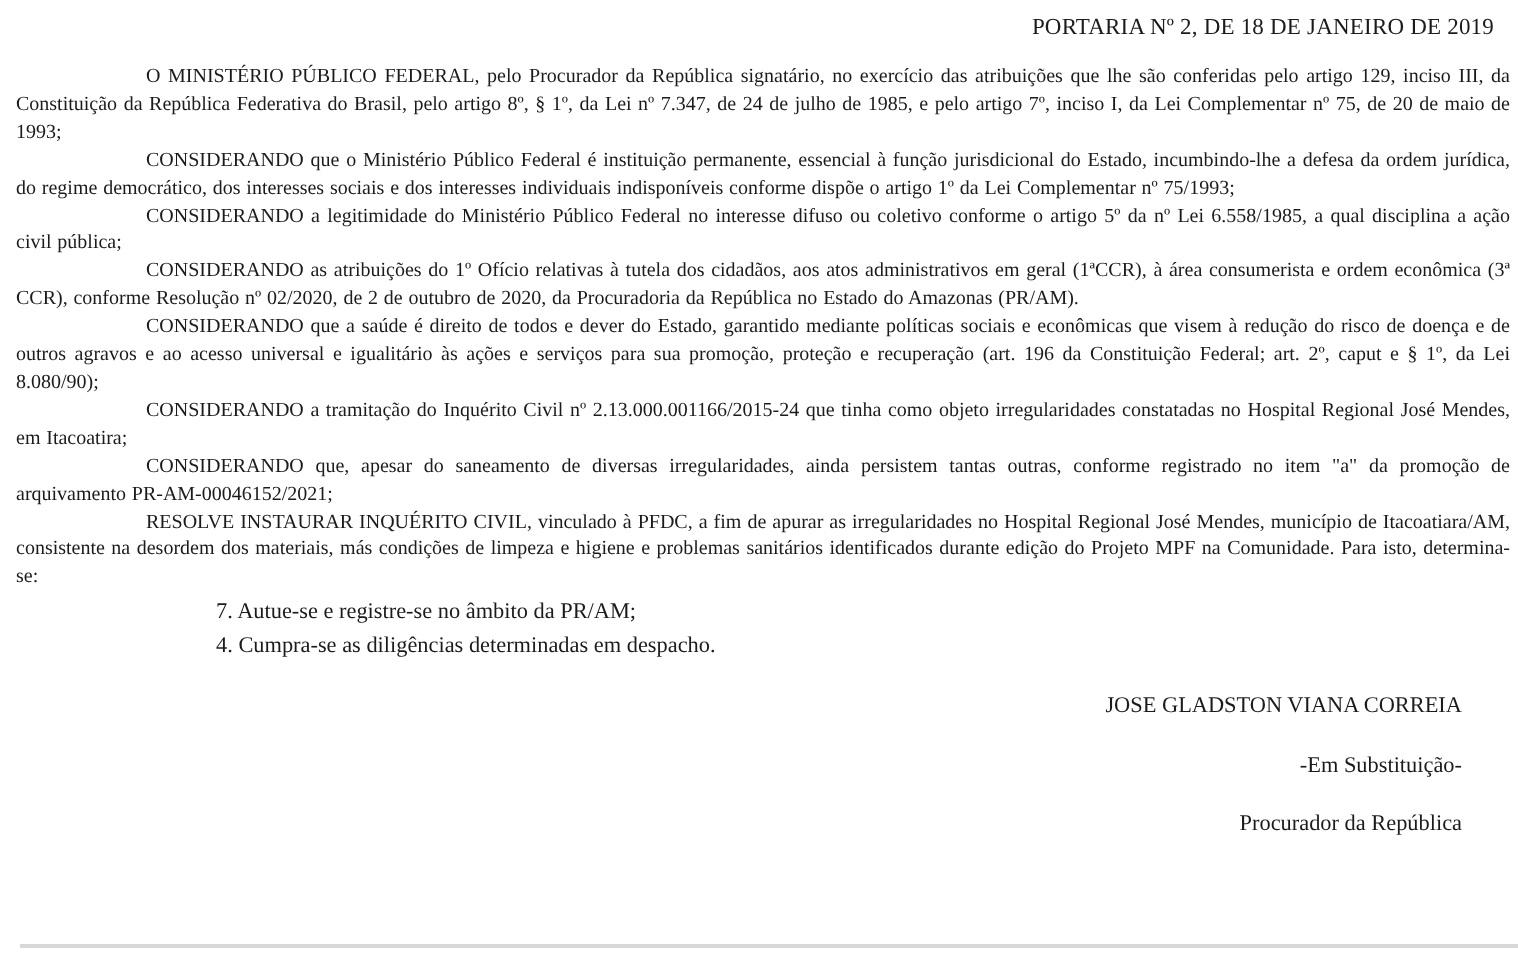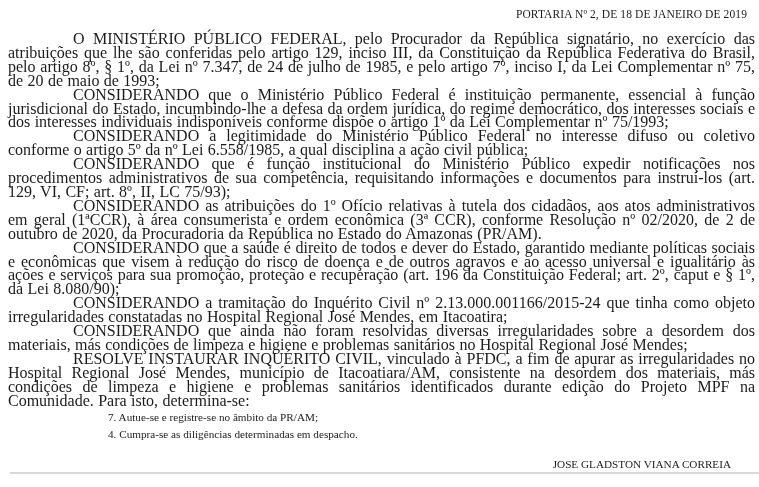--- a/index.html
+++ b/index.html
@@ -22,21 +22,21 @@
     font-size: 11.5px;
     font-weight: normal;
     line-height: 14px;
     text-align: right;
     padding-right: 8px;
     margin: 0 0 11px 0;
     letter-spacing: 0.1px;
   }
   .body-par {
     margin: 0;
-    font-size: 16px;
+    font-size: 10px;
     line-height: 13.9px;
     text-align: justify;
     text-indent: 65px;
     word-spacing: 0.4px;
   }
   .determinations {
     margin: 0;
     padding: 0;
     list-style: none;
   }
@@ -68,33 +68,32 @@
 </head>
 <body>
 
 <div class="page">
 
   <h1 class="doc-title">PORTARIA Nº 2, DE 18 DE JANEIRO DE 2019</h1>
 
   <p class="body-par">O MINISTÉRIO PÚBLICO FEDERAL, pelo Procurador da República signatário, no exercício das atribuições que lhe são conferidas pelo artigo 129, inciso III, da Constituição da República Federativa do Brasil, pelo artigo 8º, § 1º, da Lei nº 7.347, de 24 de julho de 1985, e pelo artigo 7º, inciso I, da Lei Complementar nº 75, de 20 de maio de 1993;</p>
   <p class="body-par">CONSIDERANDO que o Ministério Público Federal é instituição permanente, essencial à função jurisdicional do Estado, incumbindo-lhe a defesa da ordem jurídica, do regime democrático, dos interesses sociais e dos interesses individuais indisponíveis conforme dispõe o artigo 1º da Lei Complementar nº 75/1993;</p>
   <p class="body-par">CONSIDERANDO a legitimidade do Ministério Público Federal no interesse difuso ou coletivo conforme o artigo 5º da nº Lei 6.558/1985, a qual disciplina a ação civil pública;</p>
-  <p class="body-par">CONSIDERANDO que é função institucional do Ministério Público expedir notificações nos procedimentos administrativos de sua competência, requisitando informações e documentos para instruí-los (art. 129, VI, CF; art. 8º, II, LC 75/93);</p>
   <p class="body-par">CONSIDERANDO as atribuições do 1º Ofício relativas à tutela dos cidadãos, aos atos administrativos em geral (1ªCCR), à área consumerista e ordem econômica (3ª CCR), conforme Resolução nº 02/2020, de 2 de outubro de 2020, da Procuradoria da República no Estado do Amazonas (PR/AM).</p>
   <p class="body-par">CONSIDERANDO que a saúde é direito de todos e dever do Estado, garantido mediante políticas sociais e econômicas que visem à redução do risco de doença e de outros agravos e ao acesso universal e igualitário às ações e serviços para sua promoção, proteção e recuperação (art. 196 da Constituição Federal; art. 2º, caput e § 1º, da Lei 8.080/90);</p>
   <p class="body-par">CONSIDERANDO a tramitação do Inquérito Civil nº 2.13.000.001166/2015-24 que tinha como objeto irregularidades constatadas no Hospital Regional José Mendes, em Itacoatira;</p>
-  <p class="body-par">CONSIDERANDO que ainda não foram resolvidas diversas irregularidades sobre a desordem dos materiais, más condições de limpeza e higiene e problemas sanitários no Hospital Regional José Mendes;</p>
+  <p class="body-par">CONSIDERANDO que, apesar do saneamento de diversas irregularidades, ainda persistem tantas outras, conforme registrado no item "a" da promoção de arquivamento PR-AM-00046152/2021;</p>
   <p class="body-par">RESOLVE INSTAURAR INQUÉRITO CIVIL, vinculado à PFDC, a fim de apurar as irregularidades no Hospital Regional José Mendes, município de Itacoatiara/AM, consistente na desordem dos materiais, más condições de limpeza e higiene e problemas sanitários identificados durante edição do Projeto MPF na Comunidade. Para isto, determina-se:</p>
 
   <ul class="determinations">
     <li class="determination-item">7. Autue-se e registre-se no âmbito da PR/AM;</li>
     <li class="determination-item">4. Cumpra-se as diligências determinadas em despacho.</li>
   </ul>
 
   <div class="signature-block">
     <div>JOSE GLADSTON VIANA CORREIA</div>
+    <div>-Em Substituição-</div>
     <div>Procurador da República</div>
-    <div>-Em Substituição-</div>
   </div>
 
 </div>
 
 <div class="bottom-divider"></div>
 
 </body></html>

